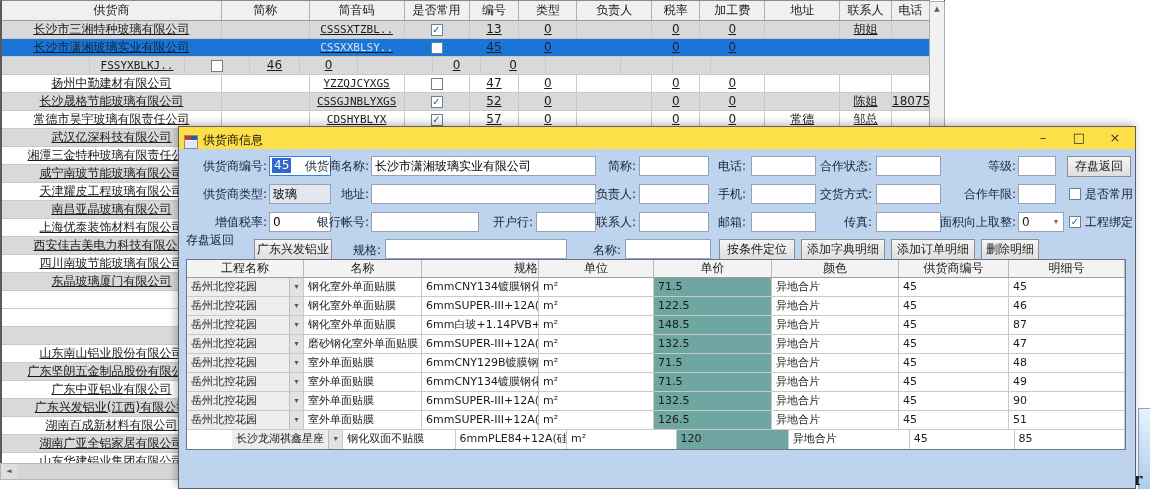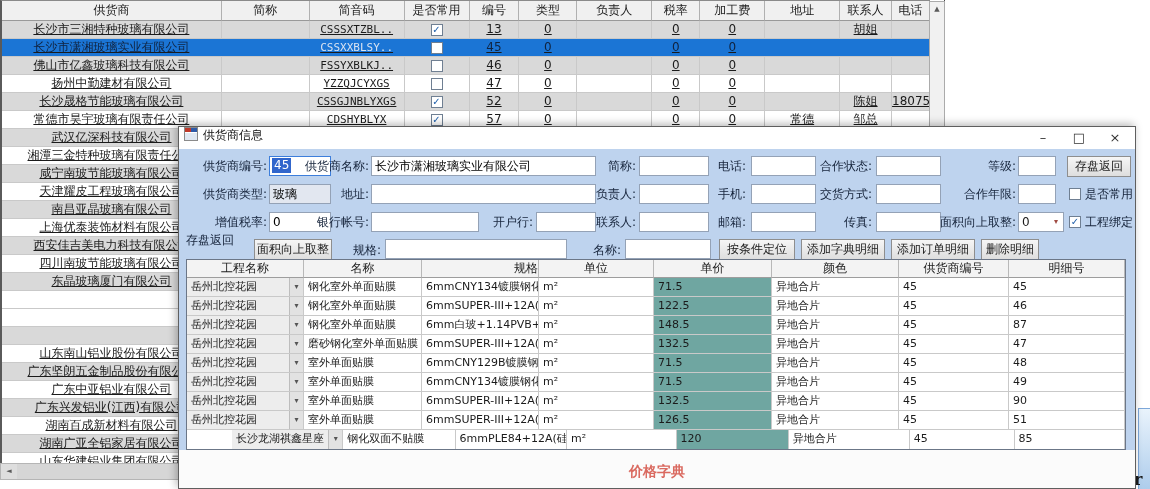--- a/index.html
+++ b/index.html
@@ -31,21 +31,21 @@
              border:1px solid #ababab; z-index:2; }
   .vscroll .arr { height:15px; text-align:center; font-size:7px; line-height:14px; color:#5a5a5a; background:#f1f1f1; }
   .hscroll { position:absolute; left:0; top:463px; width:929px; height:17px; background:#e6e6e6;
              border:1px solid #b5b5b5; z-index:2; display:flex; }
   .hscroll .arr { width:16px; text-align:center; font-size:7px; line-height:15px; color:#5a5a5a; background:#dedede; }
   .hscroll .track { flex:1; background:#d6d6d6; }
   .vline { position:absolute; left:944px; top:0; width:1px; height:489px; background:#4a4a4a; z-index:1; }
   
   .dialog { position:absolute; left:178px; top:126px; width:958px; height:363px; z-index:10;
             background:#bed3ee; border:1px solid #5f5f5f; box-shadow:-2px -2px 8px rgba(0,0,0,.28); }
-  .titlebar { position:absolute; left:0; top:0; right:0; height:22px; background:#ffffff; display:flex; align-items:flex-start; }
+  .titlebar { position:absolute; left:0; top:0; right:0; height:22px; background:#fde047; display:flex; align-items:flex-end; }
   .titlebar .ttl { margin-left:5px; font-size:12px; color:#111; }
   .winbtns { position:absolute; right:2px; top:0; height:22px; display:flex; }
   .wbtn { width:36px; height:22px; text-align:center; line-height:21px; font-size:13px; color:#333; }
   .formicon { width:14px; height:14px; margin-left:5px; }
   .flbl { position:absolute; height:18px; line-height:18px; text-align:right; font-size:12px; color:#15233a; white-space:nowrap; }
   .ftxt { position:absolute; height:20px; border:1px solid #94a2b6; background:#fff; font-size:12px;
           padding:0 3px; font-family:inherit; }
   .ftxt.ro { background:#e2e7f0; }
   .tbox { position:absolute; height:20px; border:1px solid #3d7edb; background:#fff; padding:1px 2px; }
   .tbox .selhl { display:inline-block; background:#3166cc; color:#fff; font-size:12px; line-height:15px; padding:0 2px; }
@@ -121,21 +121,20 @@
           <div class="mcell" style="width: 50px;">45</div>
           <div class="mcell" style="width: 58px;">0</div>
           <div class="mcell" style="width: 75px;"></div>
           <div class="mcell" style="width: 48px;">0</div>
           <div class="mcell" style="width: 65px;">0</div>
           <div class="mcell" style="width: 75px;"></div>
           <div class="mcell" style="width: 52px;"></div>
           <div class="mcell" style="width: 38px;"></div>
         </div>
         <div class="mrow shade">
-          <div class="mcell" style="width: 220px;">佛山市亿鑫玻璃科技有限公司</div>
           <div class="mcell" style="width: 88px;"></div>
           <div class="mcell code" style="width: 95px;">FSSYXBLKJ..</div>
           <div class="mcell" style="width: 65px;"><span class="cbx"></span></div>
           <div class="mcell" style="width: 50px;">46</div>
           <div class="mcell" style="width: 58px;">0</div>
           <div class="mcell" style="width: 75px;"></div>
           <div class="mcell" style="width: 48px;">0</div>
           <div class="mcell" style="width: 65px;">0</div>
           <div class="mcell" style="width: 75px;"></div>
           <div class="mcell" style="width: 52px;"></div>
@@ -317,21 +316,21 @@
     <div class="combo" style="left:839px;top:85px;width:46px">
       <span class="cval">0</span>
       <span class="carr">▾</span>
     </div>
     <div class="cbrow" style="left:890px;top:87px">
       <span class="cbx checked"></span>
       <span>工程绑定</span>
     </div>
 
     <span class="seclbl" style="left:7px;top:105px">存盘返回</span>
-    <div class="btn" style="left:75px;top:112px;width:78px">面积向上取整</div>
+    <div class="btn" style="left:75px;top:112px;width:78px">广东兴发铝业</div>
     <span class="flbl" style="left:168px;top:114px;width:34px">规格:</span>
     <input class="ftxt" style="left: 206px; top: 112px; width: 182px;" value="">
     <span class="flbl" style="left:408px;top:114px;width:34px">名称:</span>
     <input class="ftxt" style="left: 446px; top: 112px; width: 86px;" value="">
     <div class="btn" style="left:540px;top:112px;width:76px">按条件定位</div>
     <div class="btn" style="left:622px;top:112px;width:84px">添加字典明细</div>
     <div class="btn" style="left:712px;top:112px;width:84px">添加订单明细</div>
     <div class="btn" style="left:802px;top:112px;width:58px">删除明细</div>
 
     <div class="dgrid">
@@ -459,21 +458,18 @@
             <div class="dcell" style="width: 117px;">6mmPLE84+12A(硅酮胶...</div>
             <div class="dcell" style="width: 115px;">m²</div>
             <div class="dcell price" style="width: 118px;">120</div>
             <div class="dcell" style="width: 127px;">异地合片</div>
             <div class="dcell" style="width: 110px;">45</div>
             <div class="dcell" style="width: 116px;">85</div>
           </div>
         </div>
     </div>
 
-    <div class="dfooter">
-      <span class="ptitle">价格字典</span>
-    </div>
   </div>
 
   <div class="peek"></div>
   <span class="peekglyph">r</span>
 
 </div>
 
 </body></html>

